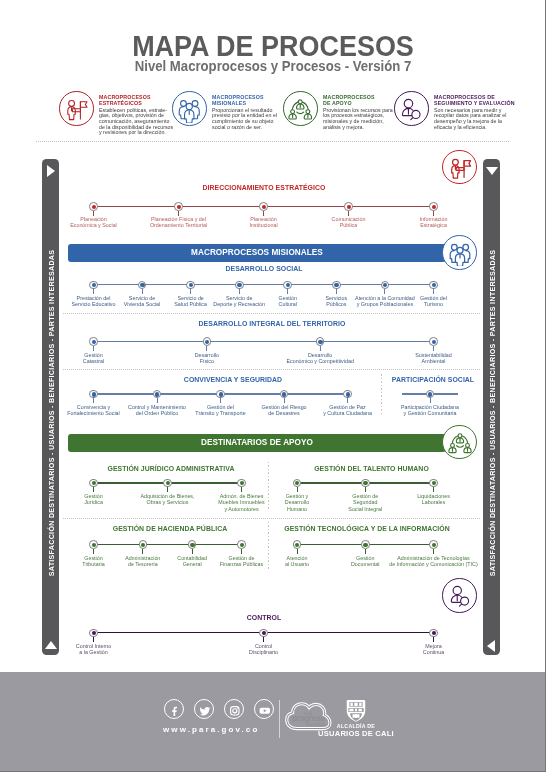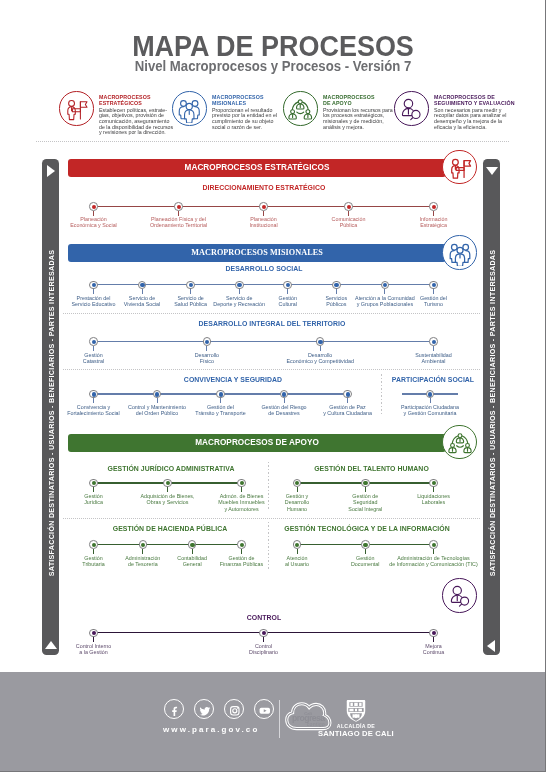--- a/index.html
+++ b/index.html
@@ -139,49 +139,46 @@
 <div class="sbar" style="left:42px;top:159.0px;height:496.0px;">
   <div class="tri" style="left:5px;top:6px;border-top:6px solid transparent;border-bottom:6px solid transparent;border-left:8.5px solid #fff;"></div>
   <div class="tri" style="left:2.8px;top:481.5px;border-left:6px solid transparent;border-right:6px solid transparent;border-bottom:8.5px solid #fff;"></div>
   <div class="t" style="left:8.5px;top:253.5px;transform:translate(-50%,-50%) rotate(-90deg);">SATISFACCIÓN DESTINATARIOS - USUARIOS - BENEFICIARIOS - PARTES INTERESADAS</div>
 </div>
 <div class="sbar" style="left:483px;top:159.0px;height:496.0px;">
   <div class="tri" style="left:2.8px;top:8px;border-left:6px solid transparent;border-right:6px solid transparent;border-top:8.5px solid #fff;"></div>
   <div class="tri" style="left:3.5px;top:480.5px;border-top:6px solid transparent;border-bottom:6px solid transparent;border-right:8.5px solid #fff;"></div>
   <div class="t" style="left:8.5px;top:253.5px;transform:translate(-50%,-50%) rotate(-90deg);">SATISFACCIÓN DESTINATARIOS - USUARIOS - BENEFICIARIOS - PARTES INTERESADAS</div>
 </div>
-<div class="band" style="left:68.0px;top:159.0px;width:378.0px;height:17.8px;background:#c22626;">
-      <div class="t" style="height:17.8px;line-height:18.8px;">MACROPROCESOS ESTRATÉGICOS</div>
-    </div>
 <div class="badge" style="left:442px;top:149.6px;width:34.5px;height:34.5px;border:1.4px solid #c22626;">
       <div style="position:absolute;left:3.5px;top:4px;width:26px;height:26px;"><svg viewBox="0 0 48 48" width="100%" height="100%" fill="none" stroke="#c22626" stroke-width="2.3" stroke-linecap="round" stroke-linejoin="round">
 <circle cx="15.5" cy="13.5" r="5.3"></circle>
 <path d="M15.5 19.4 c-4.6 0 -6.8 3.2 -6.8 7.4 l0 6.4 l2.3 0 l0.6 9.6 l7.8 0 l0.6 -9.6 l2.3 0 l0 -6.4 c0 -4.2 -2.2 -7.4 -6.8 -7.4z"></path>
 <path d="M15.5 21 l0 5.5"></path>
 <path d="M17 23.2 l14.5 0 l0 5.2 l-14.5 0z"></path>
 <path d="M31.5 10.5 l0 31"></path>
 <path d="M31.5 10.5 l12 0 l-3 5 l3 5 l-12 0z"></path>
 </svg></div>
     </div>
 <div class="band" style="left:68.0px;top:244.4px;width:378.0px;height:17.8px;background:#3264aa;">
-      <div class="t" style="height:17.8px;line-height:18.8px;font-family:Liberation Serif, serif;">MACROPROCESOS MISIONALES</div>
+      <div class="t" style="height:17.8px;line-height:18.8px;">MACROPROCESOS MISIONALES</div>
     </div>
 <div class="badge" style="left:442px;top:235px;width:34.5px;height:34.5px;border:1.4px solid #3264aa;">
       <div style="position:absolute;left:3.5px;top:4px;width:26px;height:26px;"><svg viewBox="0 0 48 48" width="100%" height="100%" fill="none" stroke="#3264aa" stroke-width="2.3" stroke-linecap="round" stroke-linejoin="round">
 <circle cx="13.5" cy="13.5" r="5.2"></circle>
 <path d="M13.5 19.6 c-5 0 -7.6 3.4 -7.6 7.6 l0 7.2 l2.6 0 l0.7 6.8 l6 0"></path>
 <circle cx="34.5" cy="13.5" r="5.2"></circle>
 <path d="M34.5 19.6 c5 0 7.6 3.4 7.6 7.6 l0 7.2 l-2.6 0 l-0.7 6.8 l-6 0"></path>
 <circle cx="24" cy="19" r="5.6" fill="#fff"></circle>
 <path d="M24 25.4 c-5.6 0 -8.5 3.8 -8.5 8.4 l0 7.6 l3 0 l0.8 7.4 l9.4 0 l0.8 -7.4 l3 0 l0 -7.6 c0 -4.6 -2.9 -8.4 -8.5 -8.4z" fill="#fff"></path>
 <path d="M24 27 l0 6.2"></path>
 </svg></div>
     </div>
 <div class="band" style="left:68.0px;top:433.9px;width:378.0px;height:17.8px;background:#3f7530;">
-      <div class="t" style="height:17.8px;line-height:18.8px;">MACROPROCESOS DE APOYO</div>
+      <div class="t" style="height:17.8px;line-height:18.8px;">DESTINATARIOS DE APOYO</div>
     </div>
 <div class="badge" style="left:442px;top:424.5px;width:34.5px;height:34.5px;border:1.4px solid #3f7530;">
       <div style="position:absolute;left:3.5px;top:4px;width:26px;height:26px;"><svg viewBox="0 0 52 52" width="100%" height="100%" fill="none" stroke="#3f7530" stroke-width="2.3" stroke-linecap="round" stroke-linejoin="round">
 <path d="M10.2 28 C11.1 20.2 15.6 14.3 21.4 12"></path>
 <path d="M41.8 28 C40.9 20.2 36.4 14.3 30.6 12"></path>
 <path d="M19.2 31.5 C21.3 33.5 23.6 34.5 26 34.5 C28.4 34.5 30.7 33.5 32.8 31.5"></path>
 <circle cx="26" cy="11.3" r="3.8" fill="#fff"></circle>
 <path d="M26 15.7 c-4.9 0 -7.3 3.6 -7.3 7.8 c0 1.2 0.9 2.1 2.1 2.1 l10.4 0 c1.2 0 2.1 -0.9 2.1 -2.1 c0 -4.2 -2.4 -7.8 -7.3 -7.8z" fill="#fff"></path>
 <path d="M26 16.7 l0 6.1"></path>
 <circle cx="11" cy="30.8" r="3.8" fill="#fff"></circle>
@@ -501,15 +498,15 @@
         <path d="M7 3 h46 c2.5 0 3.5 1 3.5 3.5 v27 c0 15 -11 25 -26.5 31.5 C14.5 58.5 3.5 48.5 3.5 33.5 V6.5 C3.5 4 4.5 3 7 3z" fill="#fff"></path>
         <path d="M11 9 h38 v13 h-38z" fill="#9a9aa0"></path>
         <path d="M8 26 h44 v11 h-44z" fill="#9a9aa0"></path>
         <path d="M13 41 c0 10 7 17 17 22 c10 -5 17 -12 17 -22z" fill="#9a9aa0"></path>
         <path d="M14 11 h7 v9 h-7z M25 11 h10 v9 h-10z M39 11 h7 v9 h-7z" fill="#fff"></path>
         <path d="M11 28 h12 v7 h-12z M27 28 h6 v7 h-6z M37 28 h10 v7 h-10z" fill="#fff"></path>
         <circle cx="30" cy="49" r="6" fill="#fff"></circle>
         <path d="M20 44 h6 v10 h-6z M34 44 h6 v10 h-6z" fill="#fff"></path>
       </svg></div>
 <div style="position:absolute;left:306px;top:723px;width:100px;text-align:center;color:#fff;font-size:5.2px;font-weight:bold;letter-spacing:.3px;">ALCALDÍA DE</div>
-<div style="position:absolute;left:306px;top:729px;width:100px;text-align:center;color:#fff;font-size:7.6px;font-weight:bold;letter-spacing:.2px;">SANTIAGO DE CALI</div>
+<div style="position:absolute;left:306px;top:729px;width:100px;text-align:center;color:#fff;font-size:7.6px;font-weight:bold;letter-spacing:.2px;">USUARIOS DE CALI</div>
 <div class="edge"></div>
 </div>
 
 </body></html>

